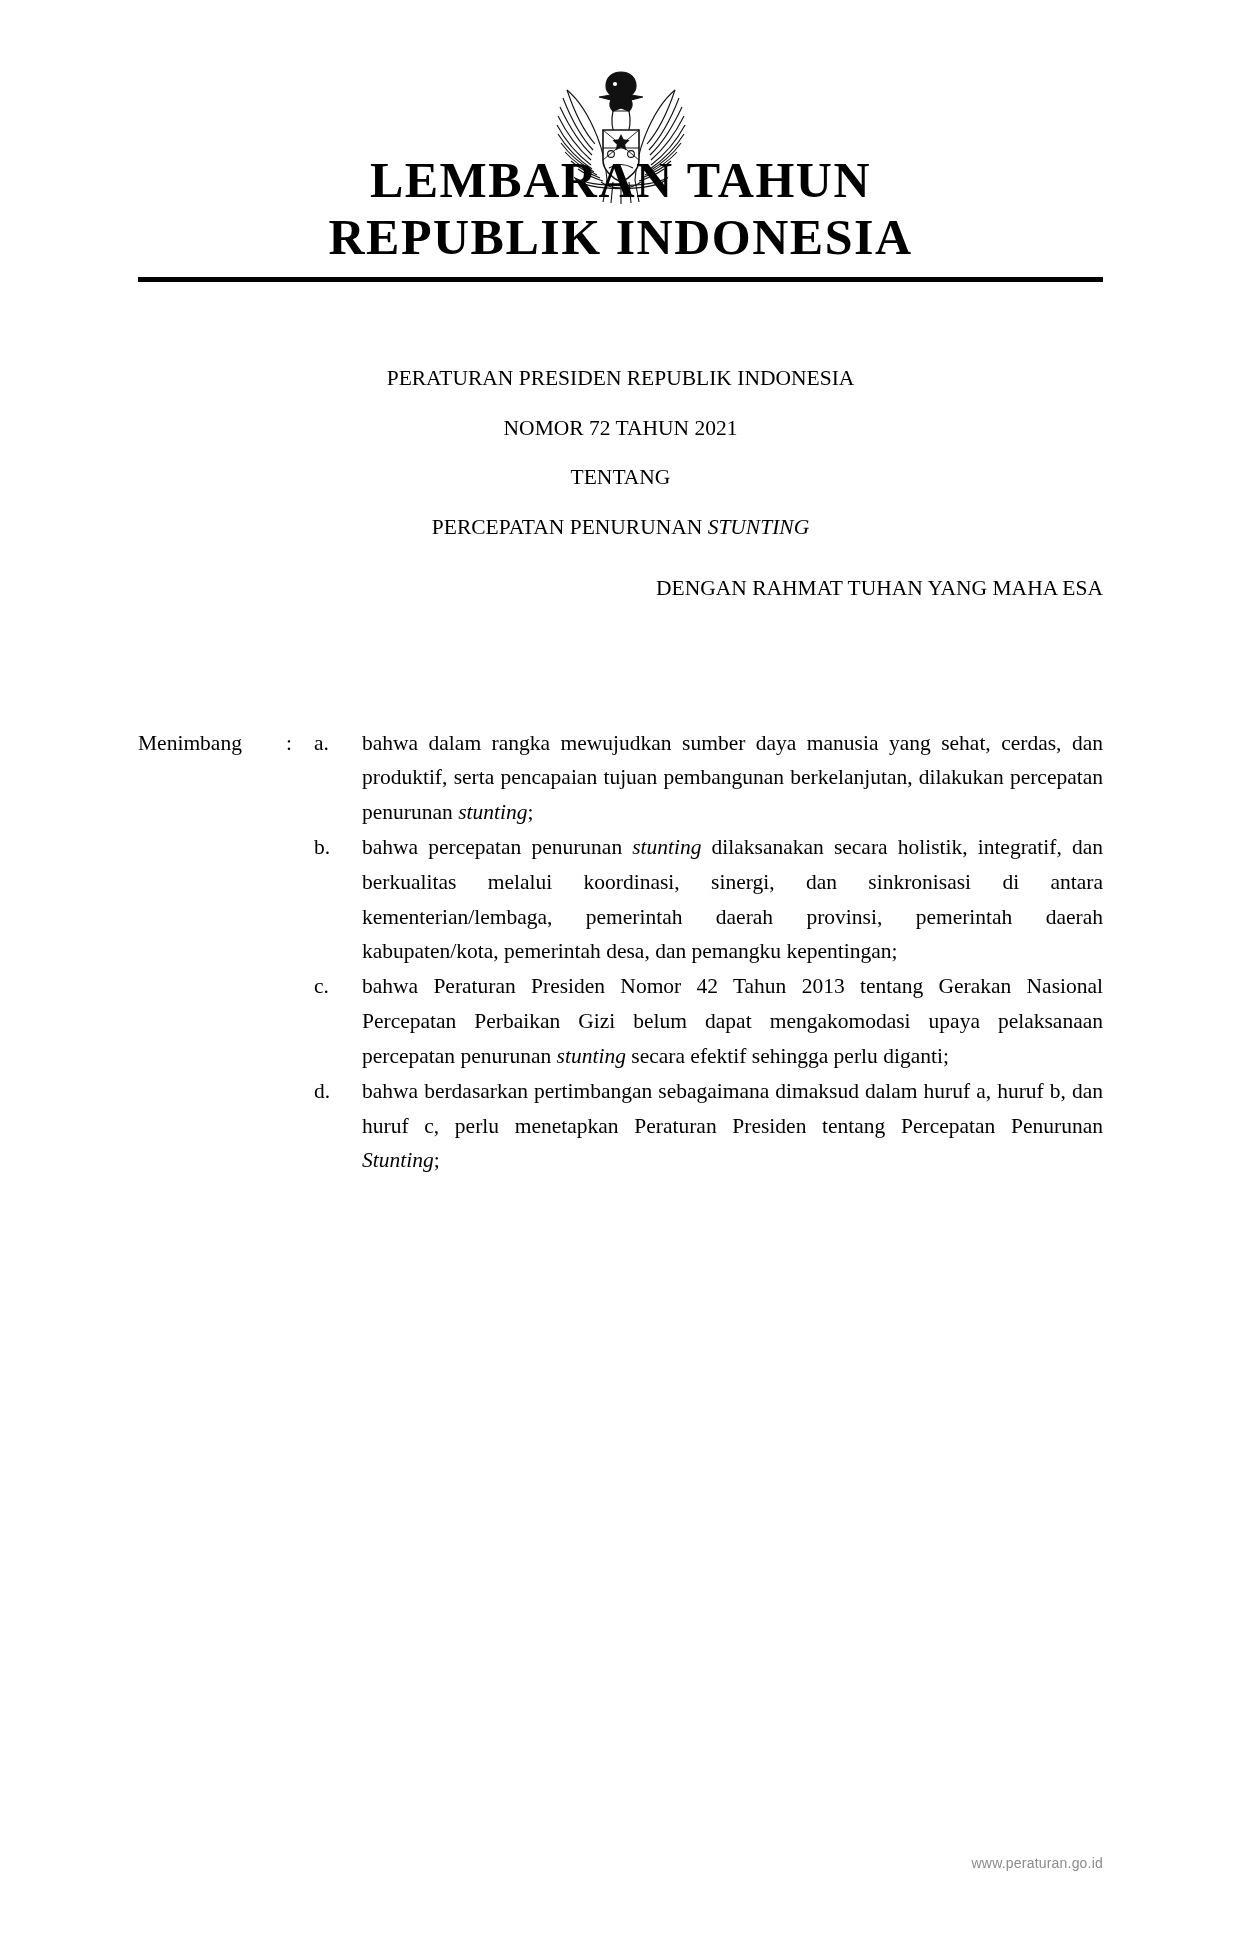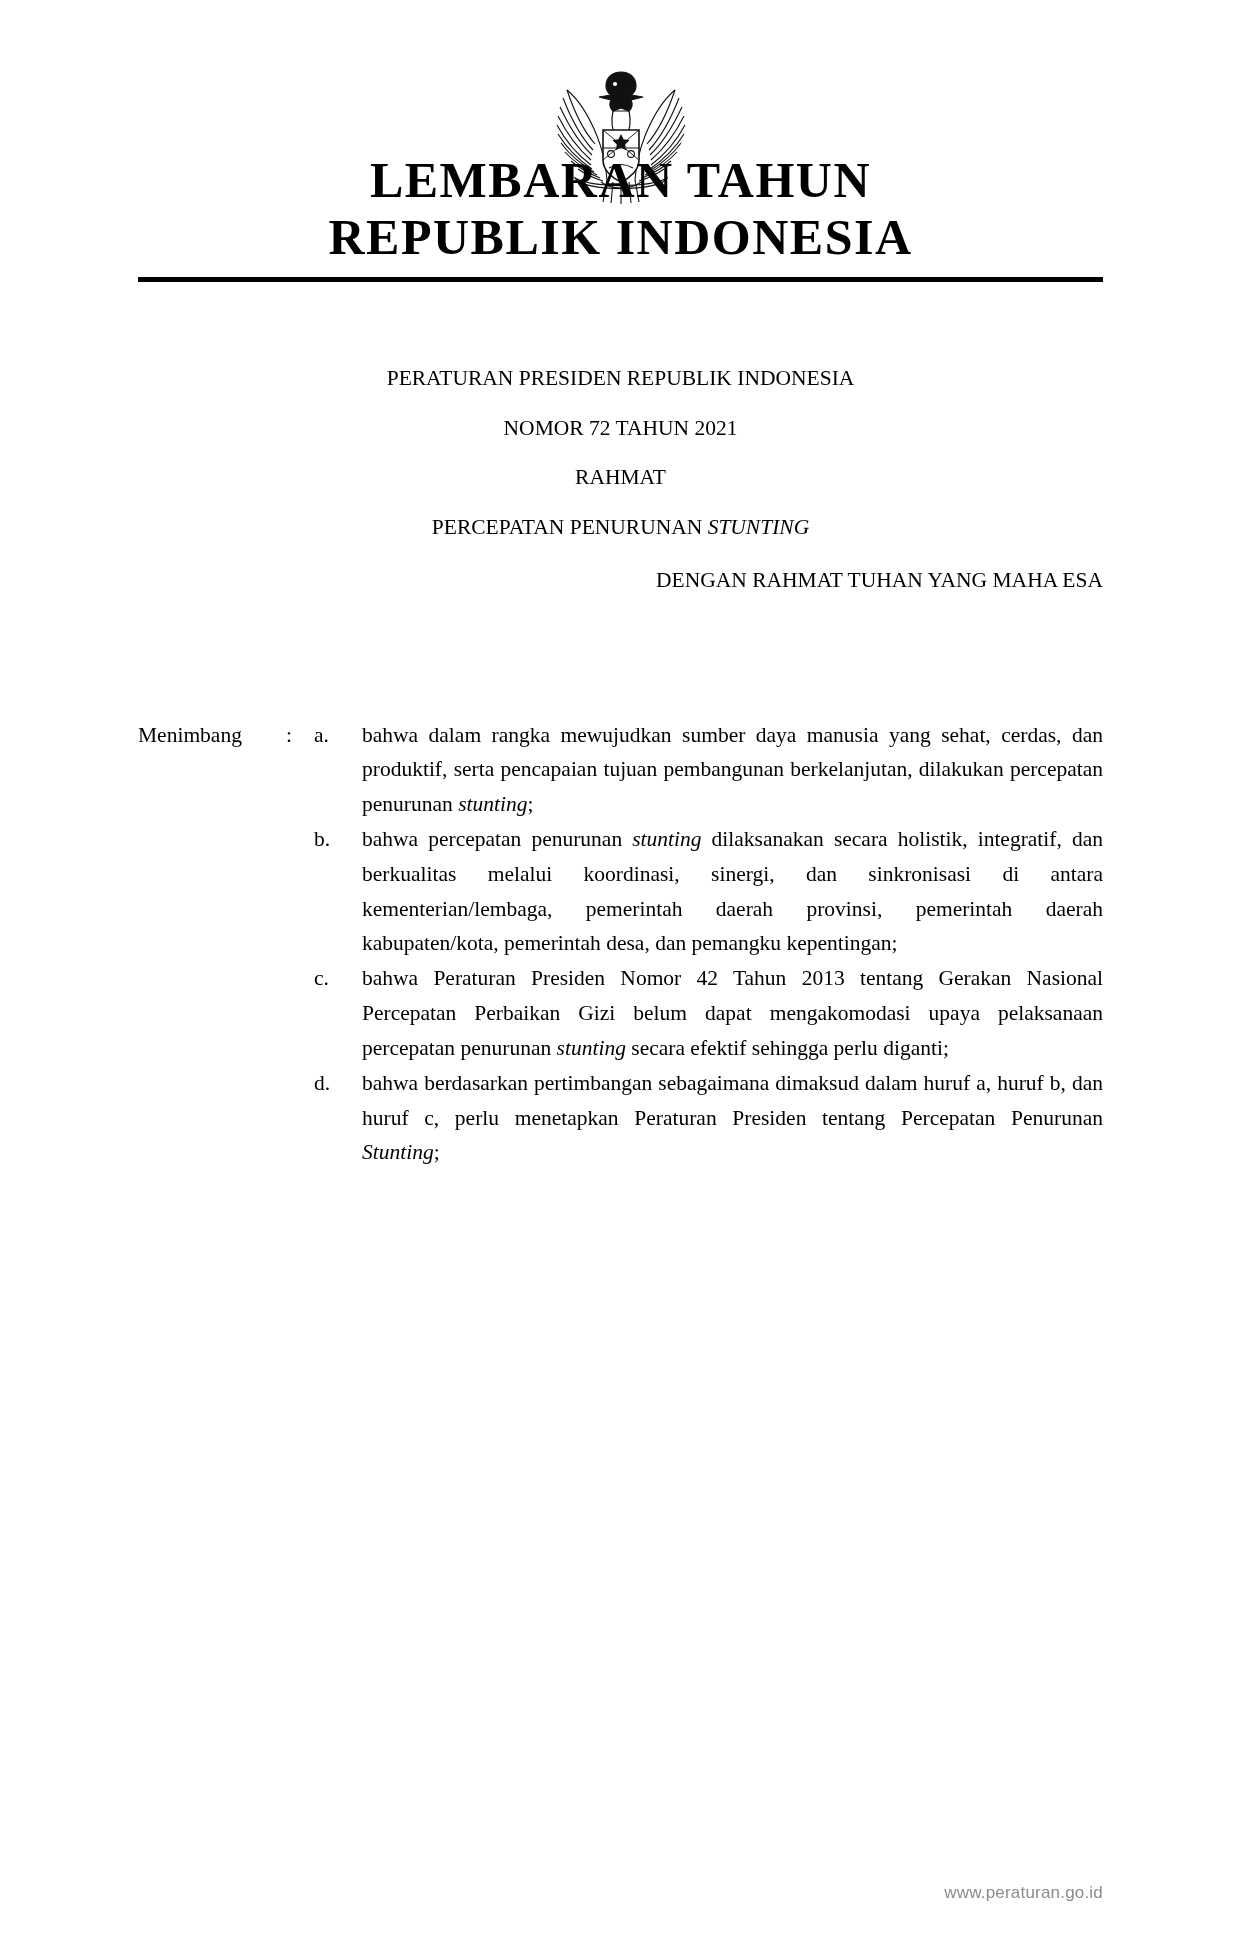--- a/index.html
+++ b/index.html
@@ -76,21 +76,21 @@
   .header-subject .lastline { text-align: left; }
 
   
   .title-block {
     text-align: center;
     font-size: 21.5px;
     line-height: 1.0;
     margin-top: 86px;
   }
   .title-block .t-line { margin-bottom: 28px; }
-  .title-block .t-line:last-child { margin-bottom: 0; }
+  .title-block .t-line:last-child { margin-bottom: 8px; }
 
   .gap-1 { height: 32px; }
   .gap-2 { height: 34px; }
 
   .centered-line {
     text-align: right;
     font-size: 21.5px;
     line-height: 1.0;
   }
 
@@ -128,23 +128,23 @@
     text-align: justify;
     text-justify: inter-word;
     hyphens: none;
   }
   .item-text i { font-style: italic; }
 
   
   .footer {
     position: absolute;
     right: 138px;
-    bottom: 46px;
+    bottom: 78px;
     font-family: "Liberation Sans", "DejaVu Sans", sans-serif;
-    font-size: 17px;
+    font-size: 14px;
     color: #8c8c8c;
     letter-spacing: 0.2px;
   }
 </style>
 </head>
 <body>
 
 <div class="page">
 
   <div class="emblem-wrap">
@@ -213,21 +213,21 @@
     <span>LEMBARAN TAHUN</span>
     <span class="line2">REPUBLIK INDONESIA</span>
   </div>
 
   <hr class="rule">
 
 
   <div class="title-block">
     <div class="t-line">PERATURAN PRESIDEN REPUBLIK INDONESIA</div>
     <div class="t-line">NOMOR 72 TAHUN 2021</div>
-    <div class="t-line">RAHMAT</div>
+    <div class="t-line">TENTANG</div>
     <div class="t-line"><span>PERCEPATAN PENURUNAN </span><i>STUNTING</i></div>
   </div>
 
   <div class="gap-1"></div>
   <div class="centered-line">DENGAN RAHMAT TUHAN YANG MAHA ESA</div>
   <div class="gap-2"></div>
 
   <div class="considering">
     <div class="considering-label">Menimbang</div>
     <div class="considering-colon">:</div>

